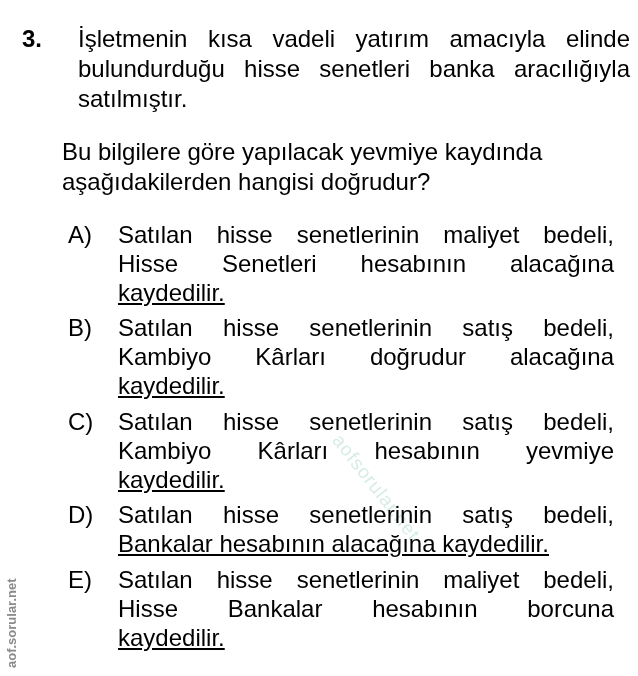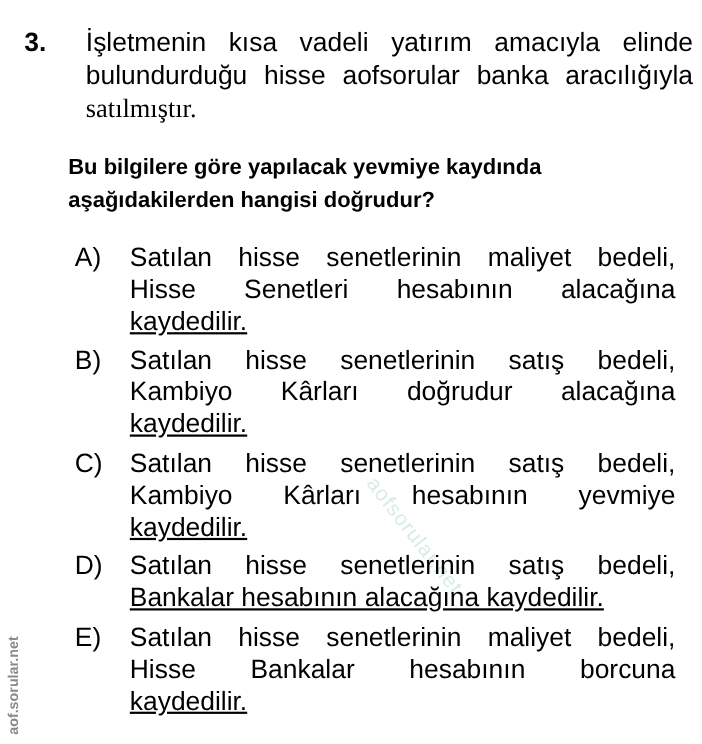--- a/index.html
+++ b/index.html
@@ -31,22 +31,22 @@
       font-size: 24px;
       line-height: 30px;
       text-align: justify;
       text-align-last: left;
     }
     .q-prompt {
       position: absolute;
       left: 62px;
       top: 137px;
       width: 560px;
-      font-size: 20px;
-      font-weight: bold;
+      font-size: 24px;
+      font-weight: normal;
       line-height: 30px;
     }
     .option {
       position: absolute;
       left: 68px;
       width: 550px;
       font-size: 24px;
       line-height: 29px;
     }
     .option .opt-label {
@@ -99,22 +99,22 @@
   </style>
 </head>
 <body>
 
 <div class="watermark-diag">aofsorular.net</div>
 
 <div class="q-number">3.</div>
 
 <div class="q-stem">
   <span class="line" style="display:block;text-align:justify;text-align-last:justify;">İşletmenin kısa vadeli yatırım amacıyla elinde</span>
-  <span class="line" style="display:block;text-align:justify;text-align-last:justify;">bulundurduğu hisse aofsorular banka aracılığıyla</span>
-  <span class="line" style="display:block;font-family:Liberation Serif, serif;">satılmıştır.</span>
+  <span class="line" style="display:block;text-align:justify;text-align-last:justify;">bulundurduğu hisse senetleri banka aracılığıyla</span>
+  <span class="line" style="display:block;">satılmıştır.</span>
 </div>
 
 <div class="q-prompt">
   <span style="display:block;">Bu bilgilere göre yapılacak yevmiye kaydında</span>
   <span style="display:block;">aşağıdakilerden hangisi doğrudur?</span>
 </div>
 
 <div class="option" style="top:220px;">
   <span class="opt-label">A)</span>
   <span class="opt-text">

